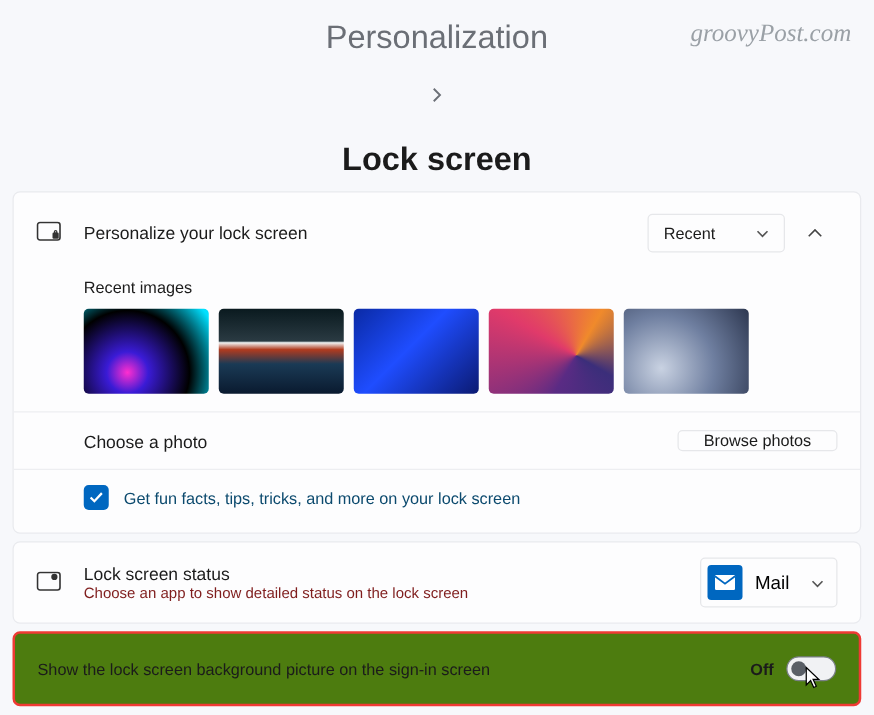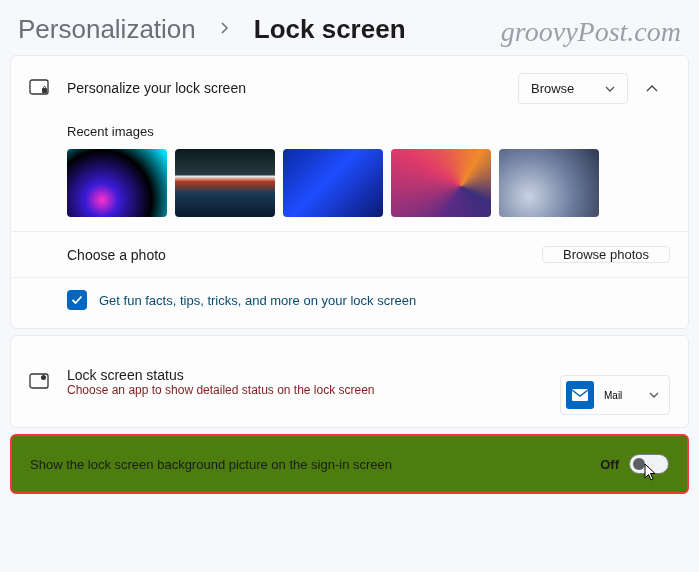--- a/index.html
+++ b/index.html
@@ -9,20 +9,21 @@
       width: 699px;
       height: 572px;
       position: relative;
       padding: 8px;
     }
     .breadcrumb {
       display: flex;
       align-items: center;
       padding: 6px 10px 10px 10px;
       gap: 24px;
+      flex-direction: column;
     }
     .breadcrumb-parent {
       font-size: 26px;
       color: #6b6f76;
       font-weight: 400;
     }
     .breadcrumb-chevron {
       color: #6b6f76;
       font-size: 16px;
     }
@@ -31,21 +32,21 @@
       color: #1b1b1b;
       font-weight: 600;
     }
     .watermark {
       position: absolute;
       top: 16px;
       right: 18px;
       color: #9aa0a6;
       font-family: Georgia, serif;
       font-style: italic;
-      font-size: 28px;
+      font-size: 20px;
     }
     .card {
       background: #fdfdfe;
       border: 1px solid #e9eaee;
       border-radius: 6px;
       margin: 0 2px 6px 2px;
     }
     .row {
       display: flex;
       align-items: center;
@@ -159,23 +160,22 @@
       padding: 12px 18px;
     }
     .mail-drop {
       display: flex;
       align-items: center;
       border: 1px solid #e6e7ea;
       border-radius: 4px;
       padding: 5px 10px 5px 5px;
       min-width: 110px;
       cursor: pointer;
-      font-size: 10px;
+      font-size: 15px;
       gap: 10px;
-      margin-top: 27px;
     }
     .mail-icon {
       width: 28px;
       height: 28px;
       background: #0067c0;
       border-radius: 3px;
       display: flex;
       align-items: center;
       justify-content: center;
     }
@@ -248,21 +248,21 @@
     <span class="row-icon">
       <svg width="20" height="18" viewBox="0 0 20 18">
           <rect x="1" y="1" width="18" height="14" rx="2" fill="none" stroke="#333" stroke-width="1.3"></rect>
           <rect x="13" y="9" width="5" height="5" rx="1" fill="#333"></rect>
           <rect x="14.5" y="7.5" width="2" height="2" rx="1" fill="none" stroke="#333" stroke-width="1"></rect>
         </svg>
     </span>
     <span class="row-title">Personalize your lock screen</span>
     <span class="spacer"></span>
     <div class="dropdown">
-      <span>Browse</span>
+      <span>Recent</span>
       <span class="chev">
         <svg width="10" height="7" viewBox="0 0 10 7">
             <path d="M1 1 L5 5 L9 1" stroke="#555" stroke-width="1.3" fill="none"></path>
           </svg>
       </span>
     </div>
     <div class="expand-btn">
       <svg width="14" height="9" viewBox="0 0 14 9">
           <path d="M2 7 L7 2 L12 7" stroke="#444" stroke-width="1.3" fill="none"></path>
         </svg>

